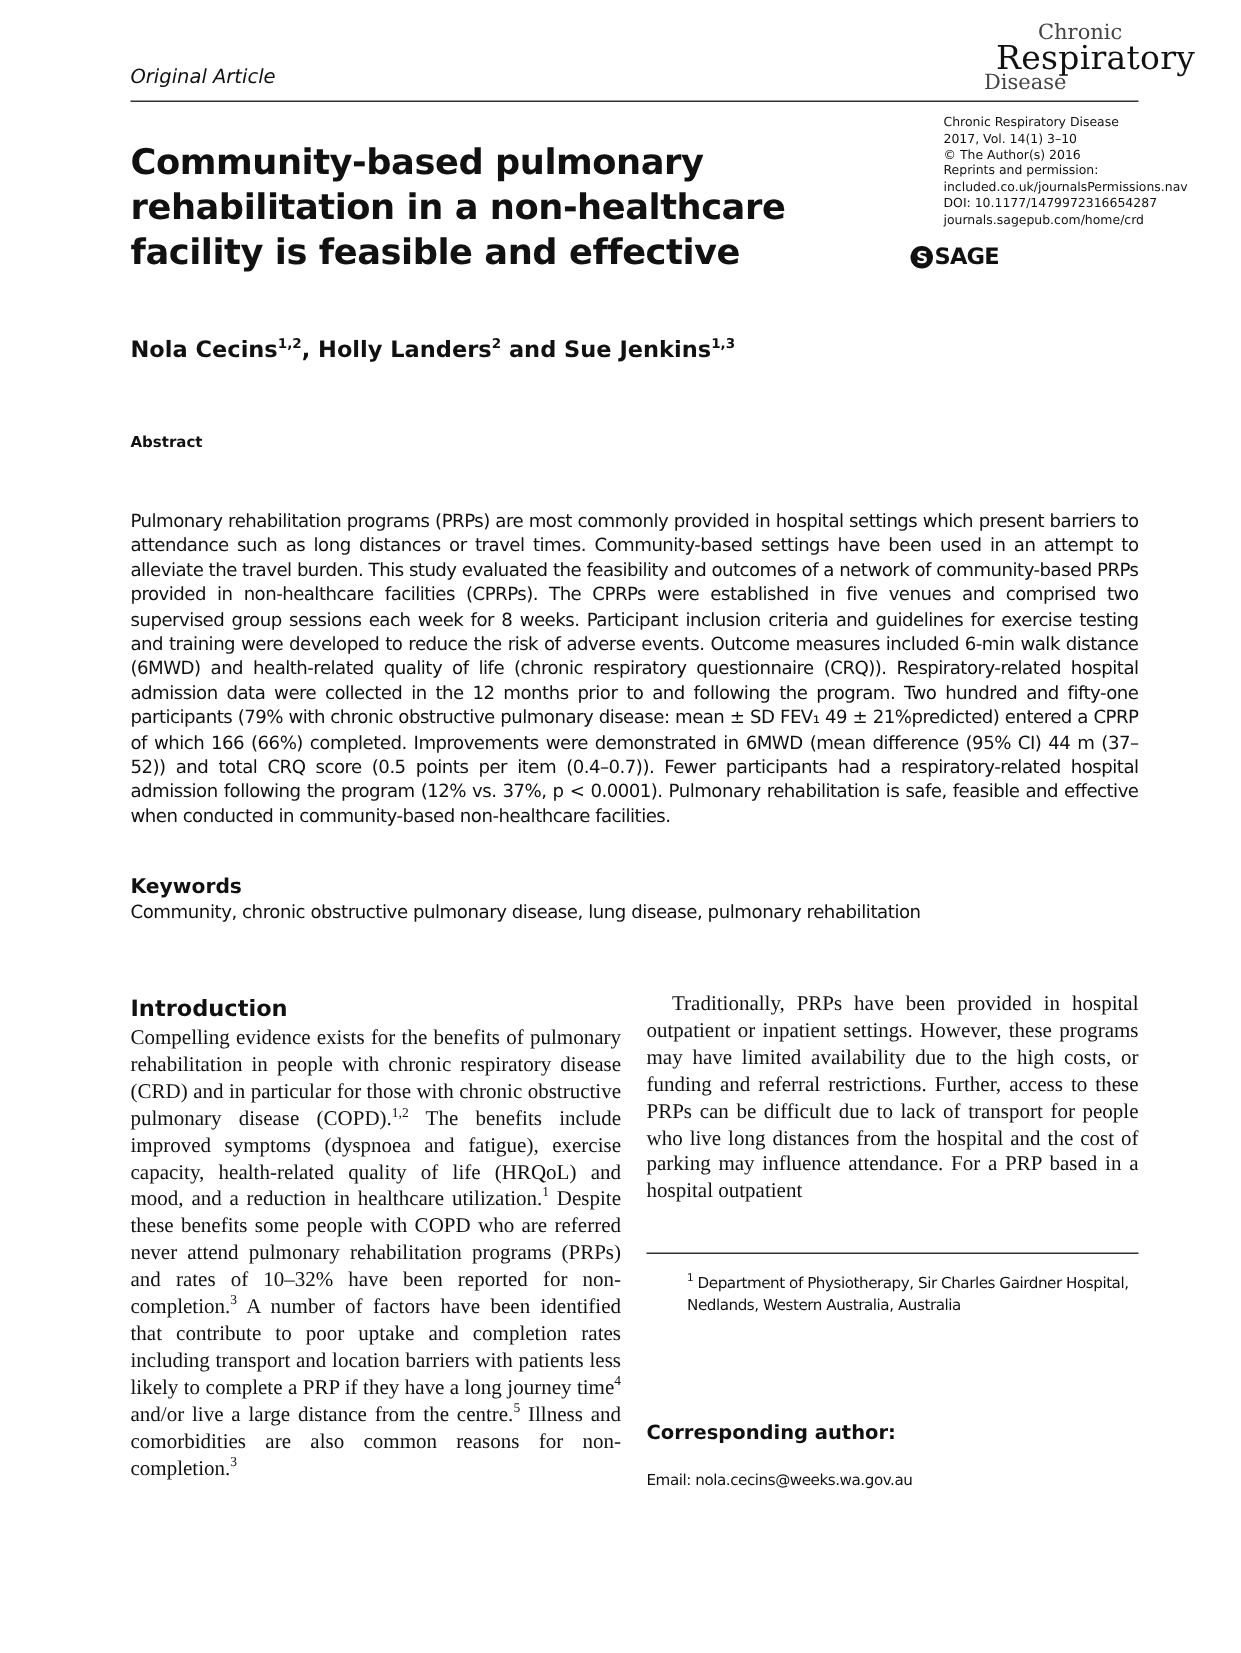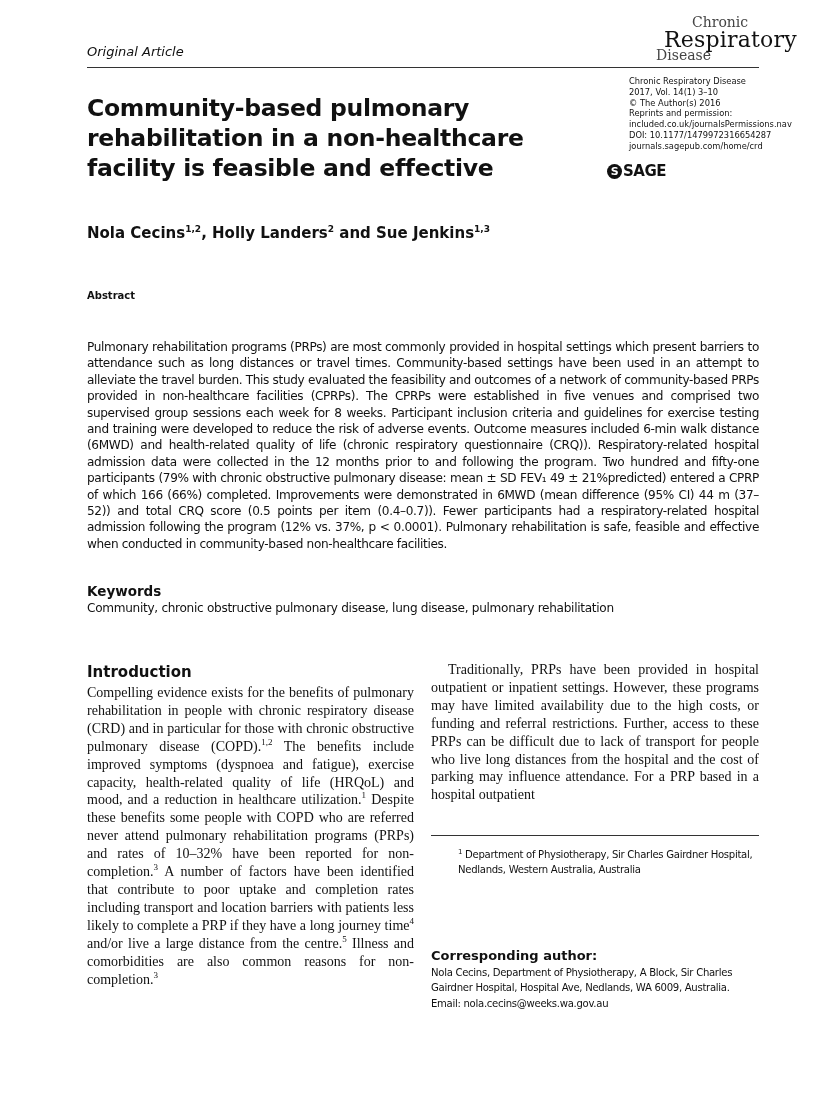--- a/index.html
+++ b/index.html
@@ -90,15 +90,15 @@
 <div id="col-right" class="abs">
   <p>Traditionally, PRPs have been provided in hospital outpatient or inpatient settings. However, these programs may have limited availability due to the high costs, or funding and referral restrictions. Further, access to these PRPs can be difficult due to lack of transport for people who live long distances from the hospital and the cost of parking may influence attendance. For a PRP based in a hospital outpatient</p>
 </div>
 
 <div id="fn-rule" class="abs"></div>
 <div id="footnotes" class="abs">
   <div class="fn"><sup>1</sup> <span>Department of Physiotherapy, Sir Charles Gairdner Hospital, Nedlands, Western Australia, Australia</span></div>
 </div>
 <div id="corr-head" class="abs">Corresponding author:</div>
 <div id="corr-body" class="abs">
-  <span>Nola Cecins, Department of Physiotherapy, A Block, Sir Charles Gairdner Hospital, Hospital Ave, Nedlands, WA 6009, Australia.</span><br>
+  <br>
   <span>Email: </span><span>nola.cecins@weeks.wa.gov.au</span>
 </div>
 
 </body></html>

